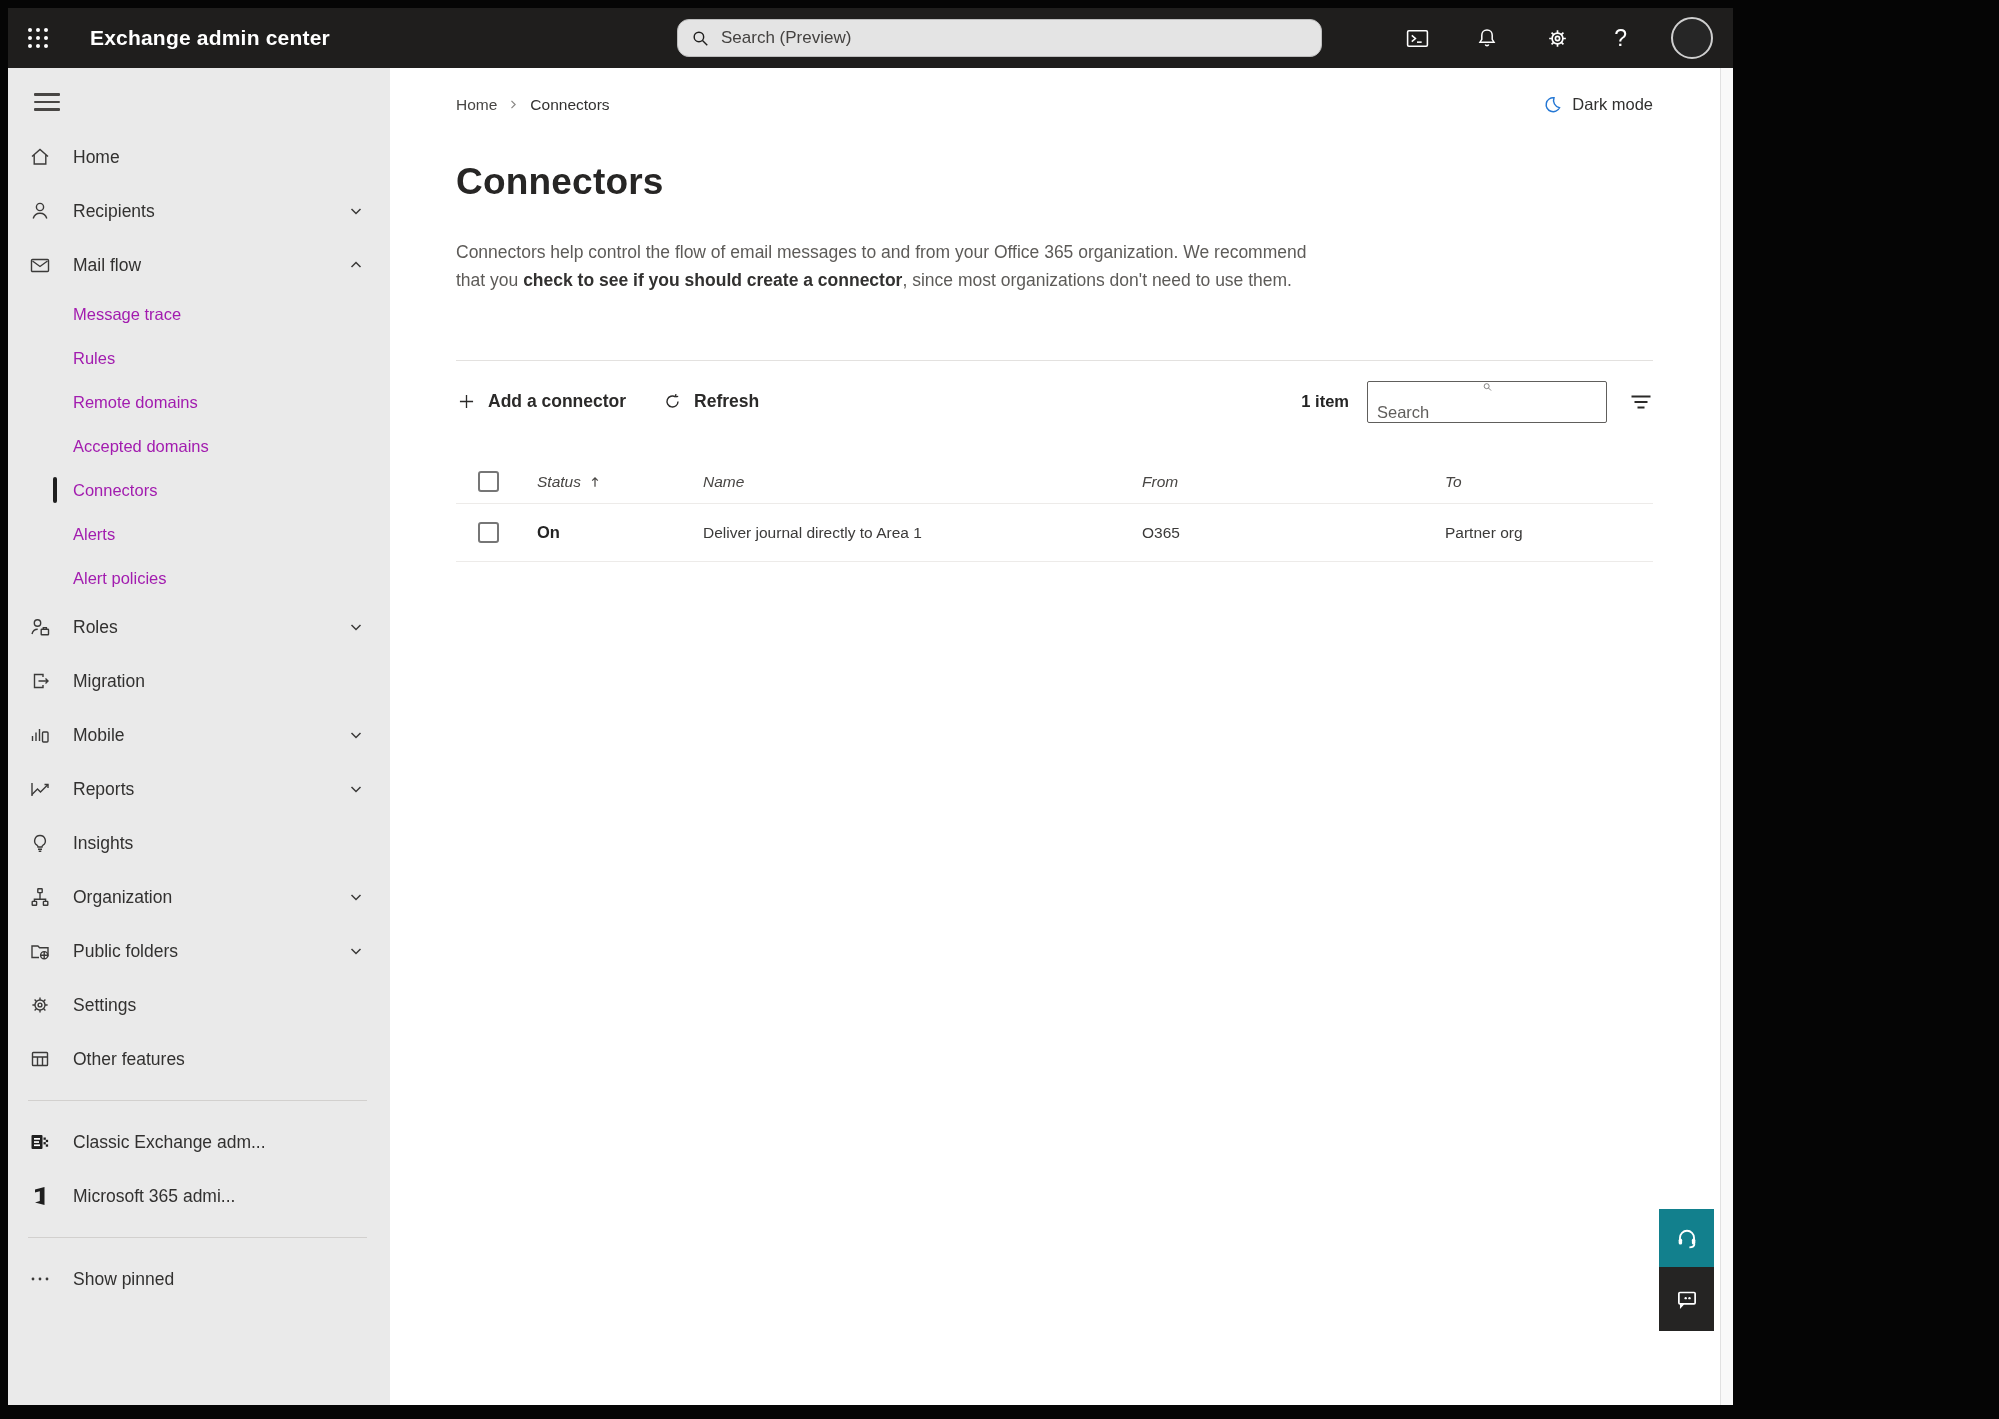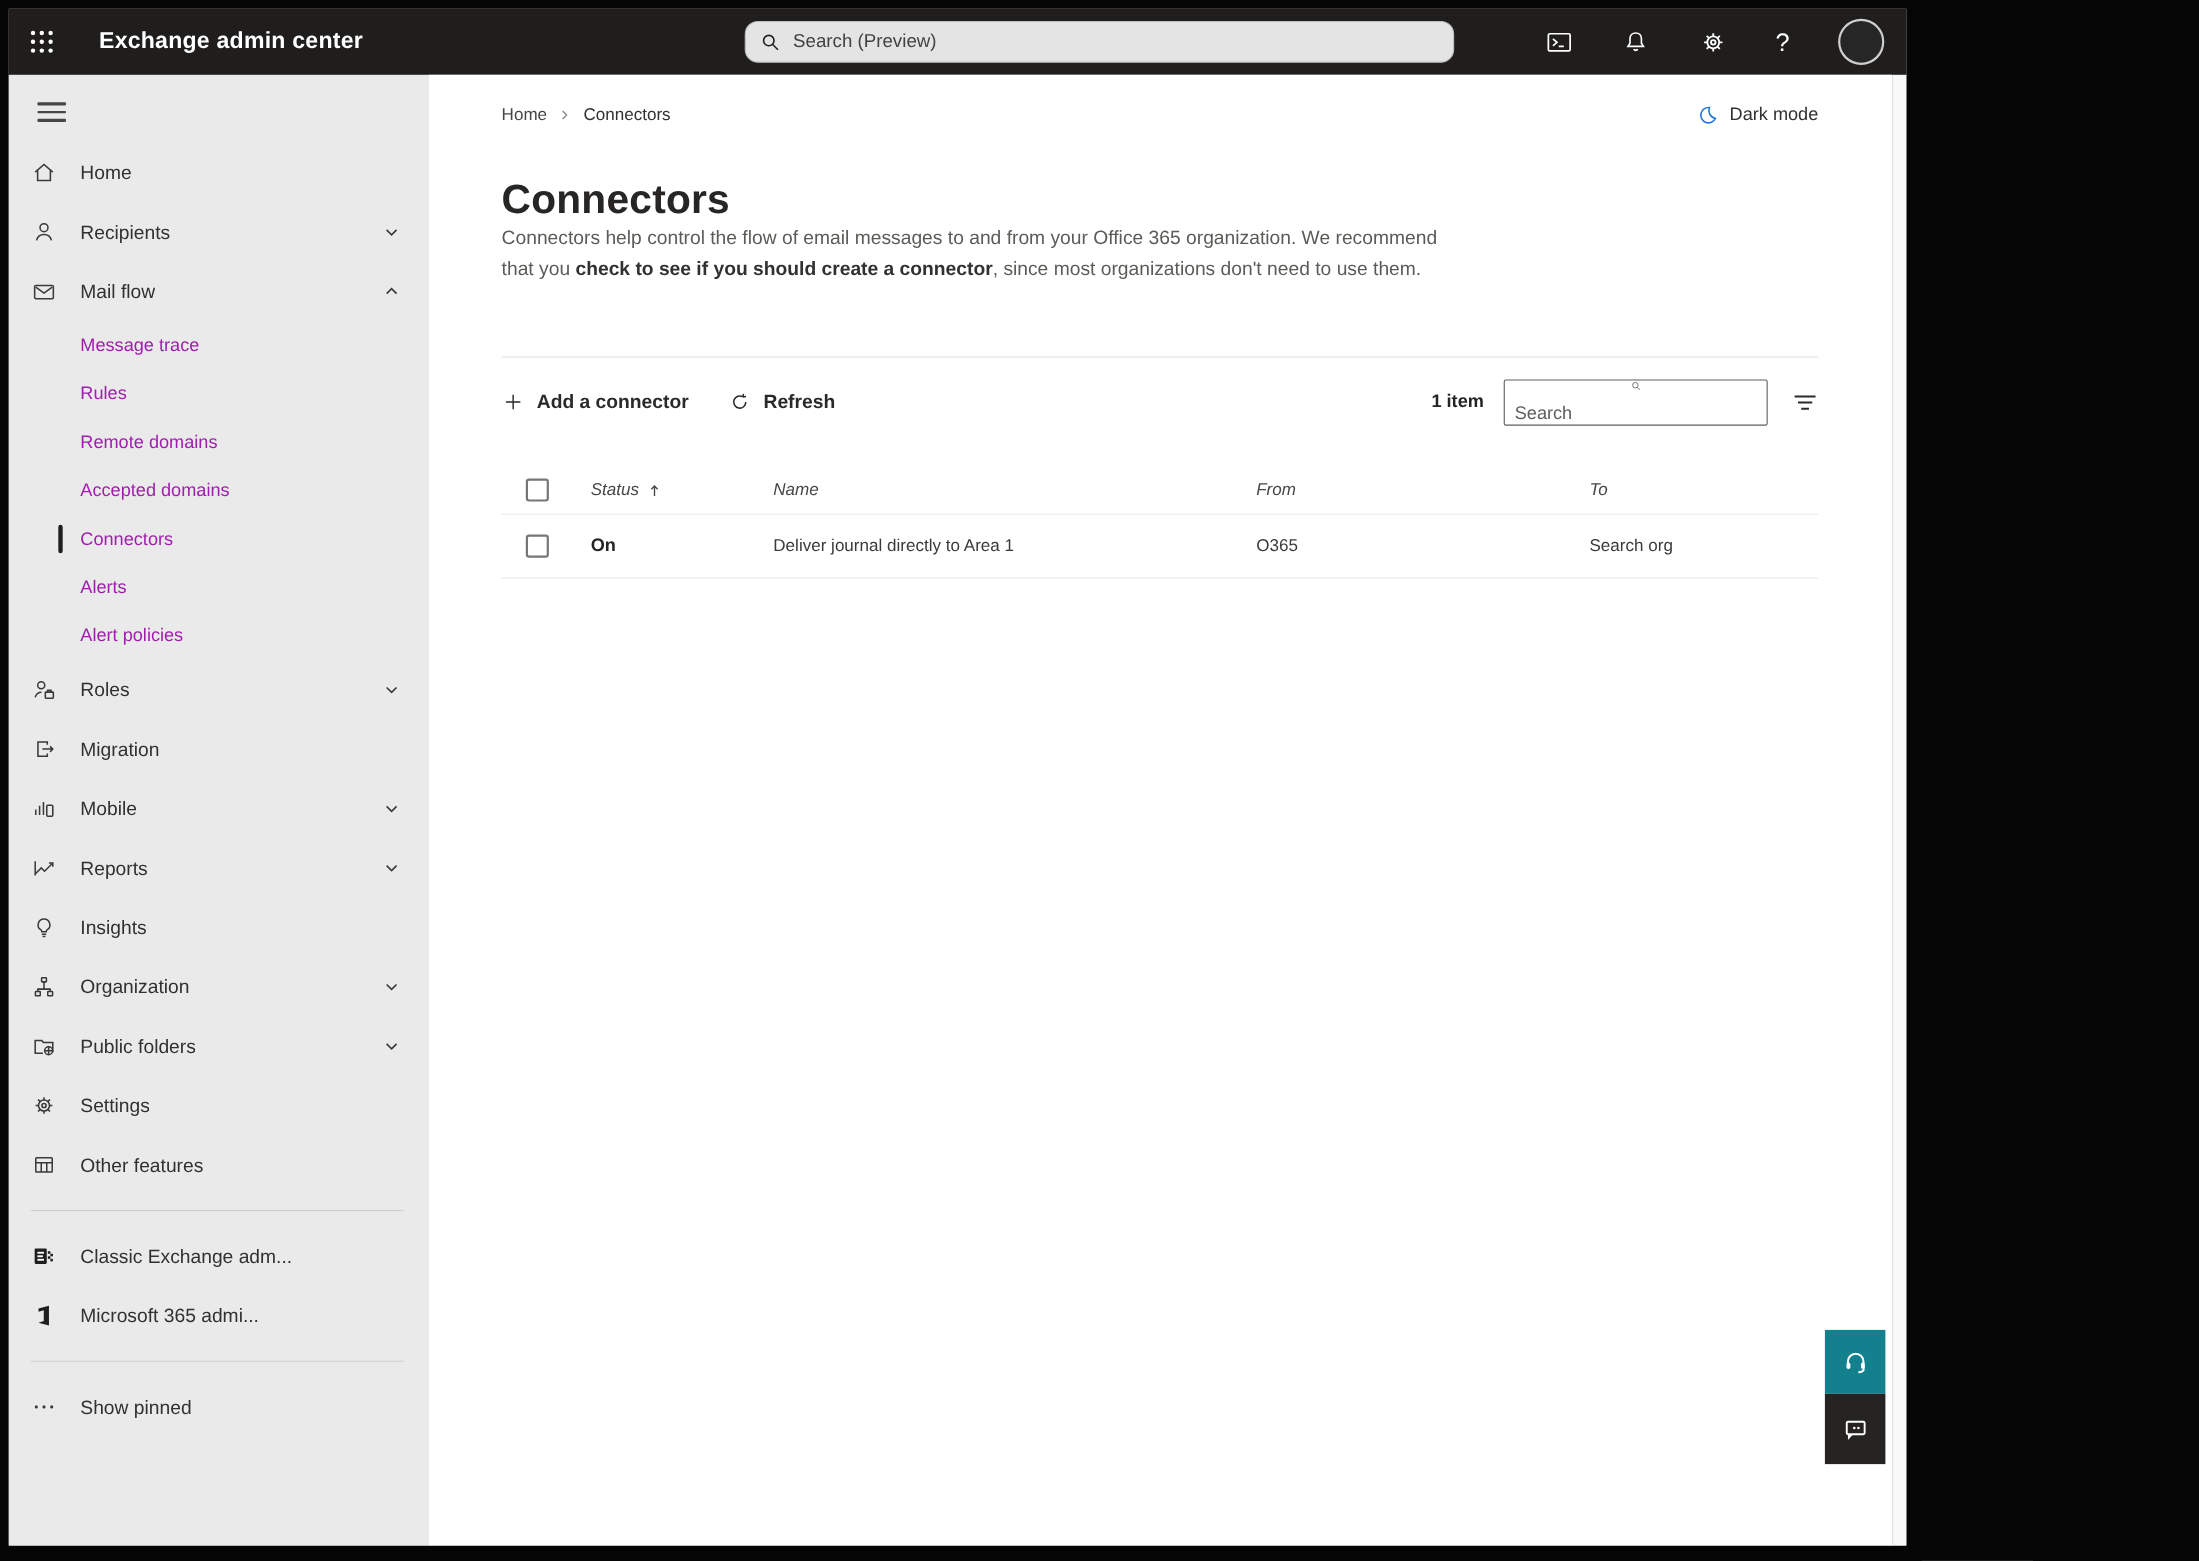--- a/index.html
+++ b/index.html
@@ -39,21 +39,21 @@
 
   
   .main { flex:1; background:#fff; padding:26px 67px 0 66px; min-width:0; position:relative; }
   .crumb-row { display:flex; align-items:center; justify-content:space-between; }
   .crumbs { display:flex; align-items:center; gap:10px; font-size:15.5px; }
   .crumb-home { color:#484644; cursor:pointer; }
   .crumb-sep { display:flex; color:#8a8886; }
   .crumb-current { color:#323130; }
   .darkmode { display:flex; align-items:center; gap:9px; cursor:pointer; font-size:16.5px; color:#323130; }
   .page-title { margin-top:46px; font-size:37px; font-weight:700; color:#272625; letter-spacing:.2px; }
-  .page-desc { max-width:852px; font-size:17.5px; line-height:27.5px; color:#5d5b58; }
+  .page-desc { margin-top:36px; max-width:852px; font-size:17.5px; line-height:27.5px; color:#5d5b58; }
   .page-desc .desc-link { color:#323130; font-weight:600; }
 
   .toolbar { margin-top:66px; border-top:1px solid #e3e1df; height:82px; display:flex; align-items:center; }
   .tb-btn { display:flex; align-items:center; gap:11px; font-size:17.5px; font-weight:700; color:#2b2a29; cursor:pointer; }
   .tb-btn + .tb-btn { margin-left:36px; }
   .tb-btn .bicon { display:flex; color:#2b2a29; }
   .toolbar-right { margin-left:auto; display:flex; align-items:center; }
   .item-count { font-size:16.5px; font-weight:700; color:#242424; margin-right:18px; }
   .list-search { width:240px; height:42px; border:1px solid #605e5c; border-radius:2px; display:flex; align-items:center; padding:0 11px; gap:11px; background:#fff;flex-direction:column; }
   .list-search input { flex:1; min-width:0; border:none; outline:none; font-family:inherit; font-size:16.5px; color:#3b3a39; background:transparent; }
@@ -458,21 +458,21 @@
               </div>
           </div>
 
           <div class="grid-row grid-data">
             <div>
                 <div class="checkbox"></div>
               </div>
             <div class="cell-status-on">On</div>
             <div class="cell-name">Deliver journal directly to Area 1</div>
             <div>O365</div>
-            <div>Search org</div>
+            <div>Partner org</div>
           </div>
         </div>
 
       </div>
 
       <div class="scrollstrip"></div>
     </div>
   </div>
 
   <div class="float-btns">

